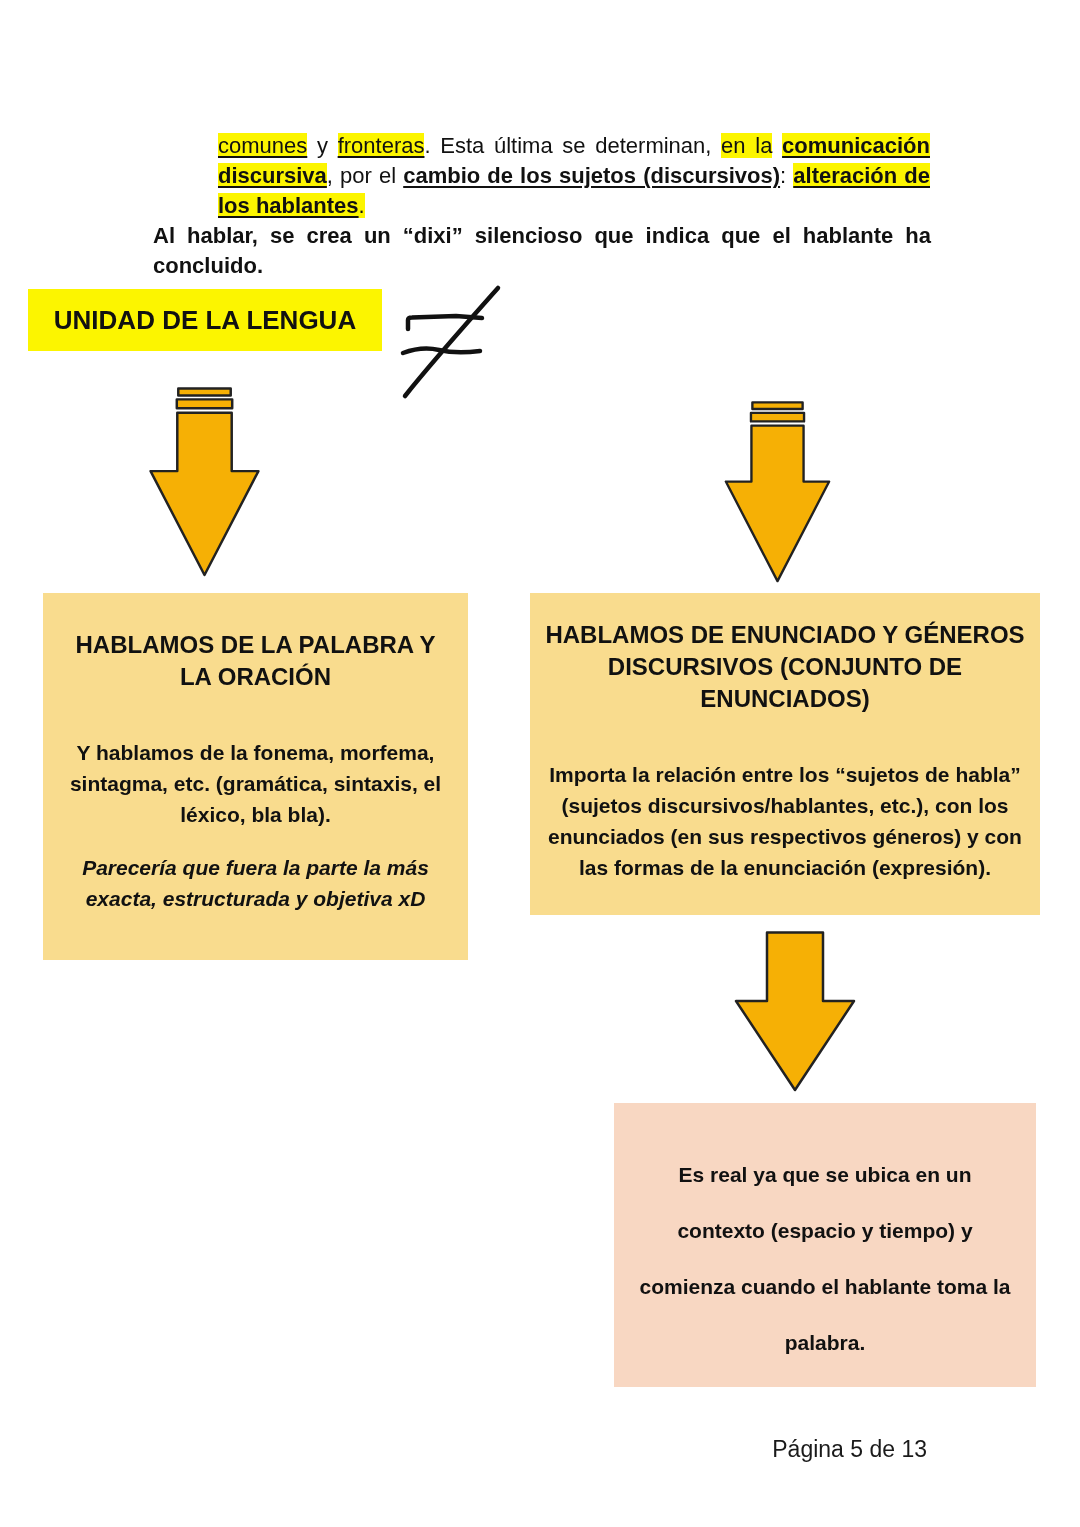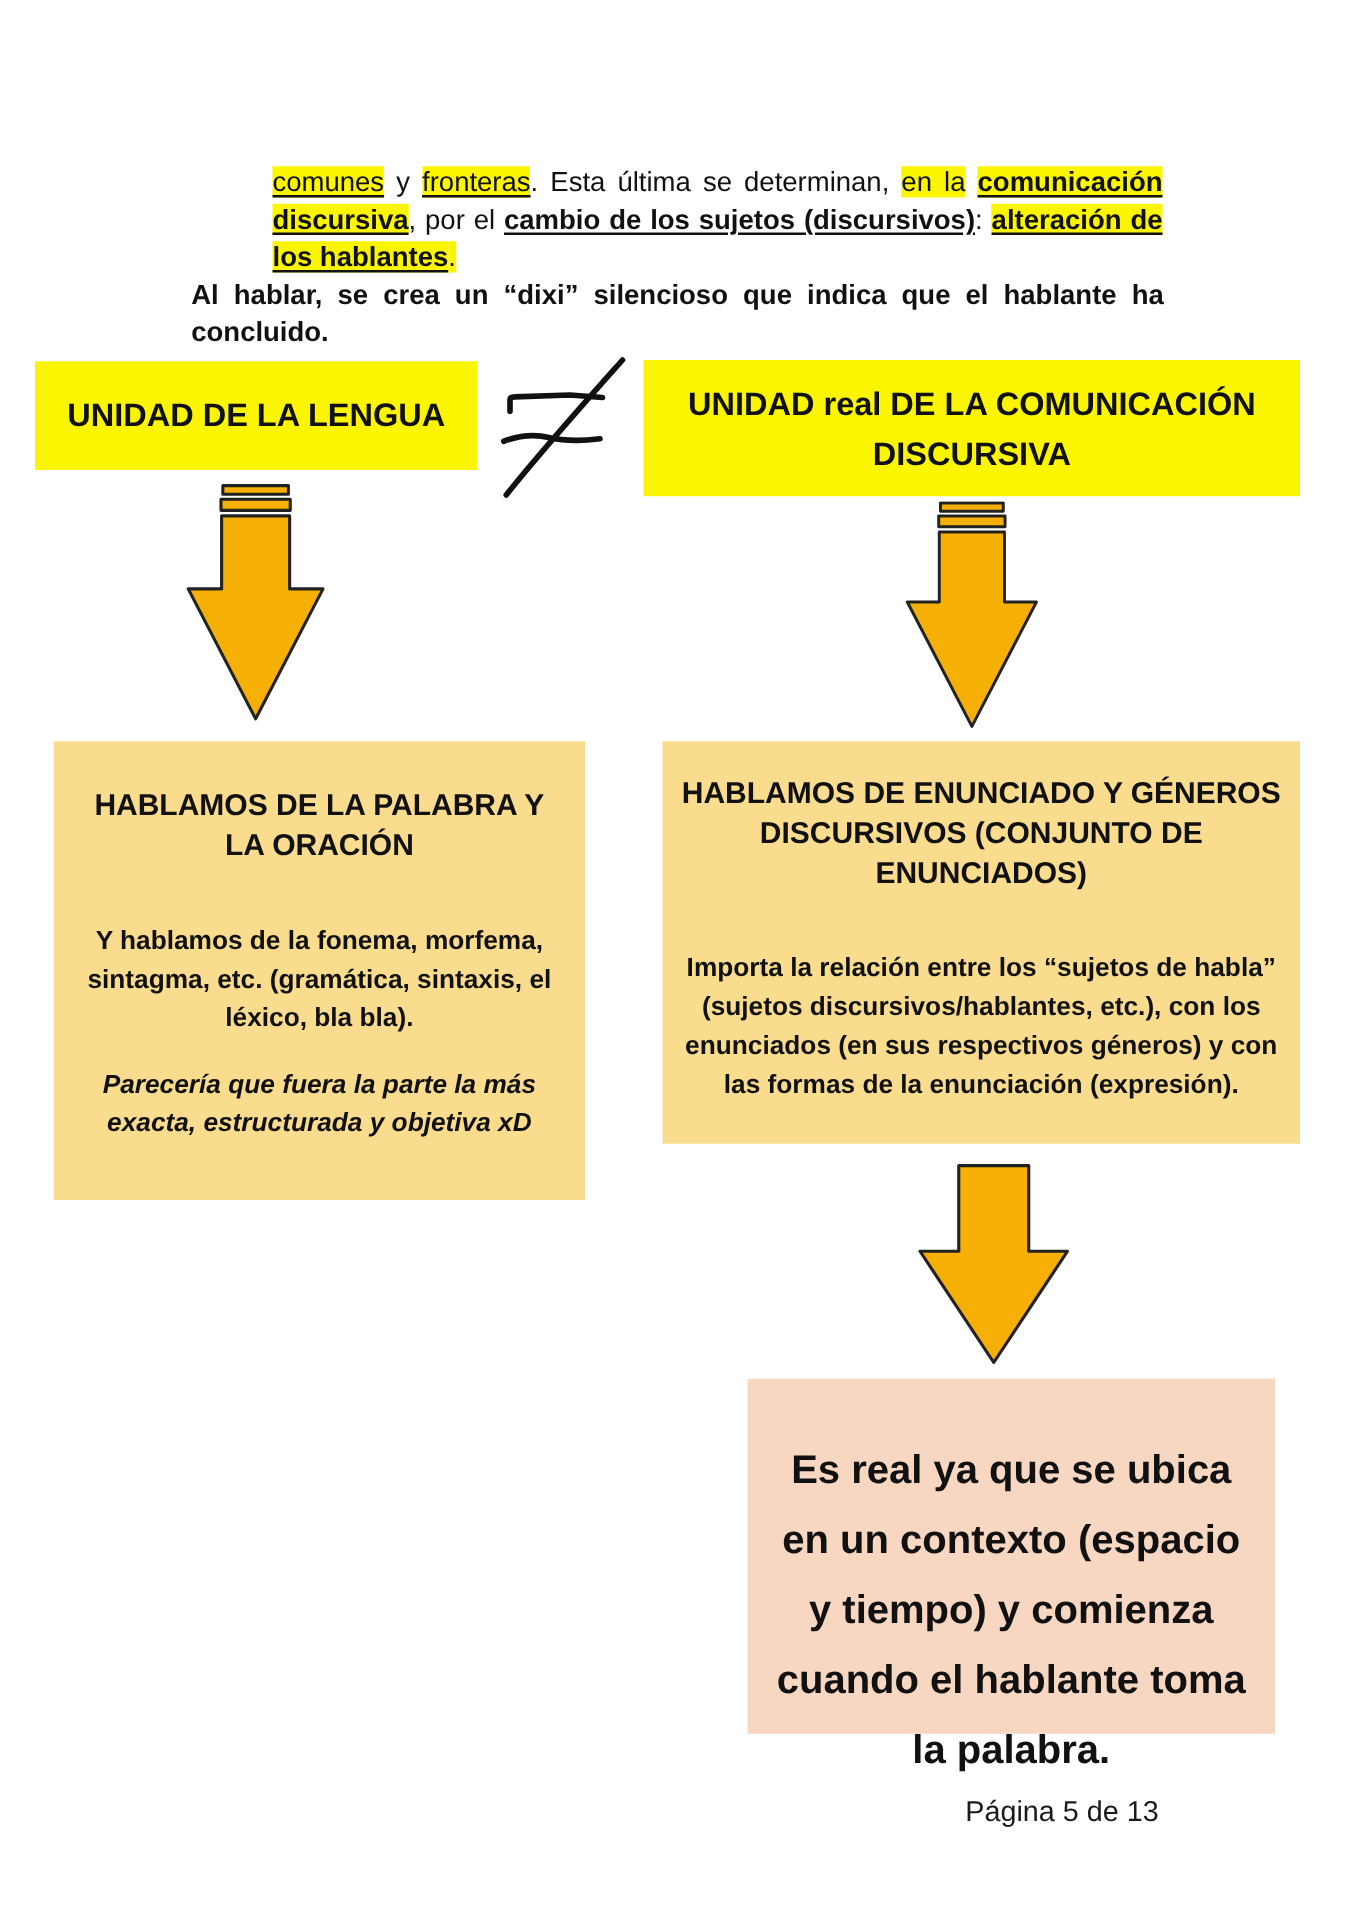--- a/index.html
+++ b/index.html
@@ -11,21 +11,21 @@
   .para{position:absolute;text-align:justify;font-size:22px;line-height:30px;}
   #para1{left:218px;top:131px;width:712px;}
   #para2{left:153px;top:221px;width:778px;font-weight:bold;}
   .hl{background:var(--highlight);}
   .b{font-weight:bold;}
   .u{text-decoration:underline;text-decoration-thickness:2px;text-underline-offset:3px;}
 
   
   .ybox{position:absolute;background:var(--yellow-box);display:flex;align-items:center;
         justify-content:center;text-align:center;font-weight:bold;box-sizing:border-box;}
-  #ybox-left{left:28px;top:289px;width:354px;height:87px;font-size:26px;}
+  #ybox-left{left:28px;top:289px;width:354px;height:62px;font-size:26px;}
   #ybox-right{left:515px;top:288px;width:525px;height:109px;font-size:26px;line-height:40px;padding:0 16px;}
 
   
   .neq{position:absolute;left:394px;top:282px;width:108px;height:122px;}
   .neq path{fill:none;stroke:var(--ink);stroke-width:4.5;stroke-linecap:round;stroke-linejoin:round;}
 
   
   .arrow{position:absolute;}
   .arrow path,.arrow rect{fill:var(--arrow-fill);stroke:var(--arrow-outline);stroke-width:2.5;stroke-linejoin:round;}
   #arrow-left{left:148px;top:387px;width:113px;height:190px;}
@@ -35,23 +35,23 @@
   
   .tanbox{position:absolute;background:var(--tan-box);text-align:center;font-weight:bold;
           box-sizing:border-box;font-size:21px;line-height:31px;}
   #tan-left{left:43px;top:593px;width:425px;height:367px;padding:36px 16px 0;}
   #tan-right{left:530px;top:593px;width:510px;height:322px;padding:26px 4px 0;}
   .tanbox .heading{font-size:24px;line-height:32px;}
   .tanbox .body{margin-top:44px;}
   .tanbox .note{margin-top:22px;font-style:italic;}
 
   
-  .pinkbox{position:absolute;left:598px;top:1103px;width:422px;height:284px;background:var(--pink-box);
+  .pinkbox{position:absolute;left:614px;top:1103px;width:422px;height:284px;background:var(--pink-box);
            box-sizing:border-box;padding:44px 20px 12px;text-align:center;font-weight:bold;
-           font-size:32px;line-height:56px;}
+           font-size:21px;line-height:56px;}
 
   
   .footer{position:absolute;left:600px;top:1436px;width:327px;text-align:right;
           font-size:23px;color:var(--footer-text);}
 </style>
 </head>
 <body>
 
 <div class="page">
 
@@ -61,23 +61,20 @@
   <div class="ybox" id="ybox-left">
     <span>UNIDAD DE LA LENGUA</span>
   </div>
 
   <svg class="neq" viewBox="0 0 108 122" aria-hidden="true">
     <path d="M14,47 L14,38 Q14,35.5 18,35.5 L62,34 L88,36"></path>
     <path d="M9,71 Q28,64 45,68 Q62,72 86,69"></path>
     <path d="M11,114 C38,80 72,42 104,6"></path>
   </svg>
 
-  <div class="ybox" id="ybox-right">
-    <span>UNIDAD real DE LA COMUNICACIÓN DISCURSIVA</span>
-  </div>
 
   <svg class="arrow" id="arrow-left" viewBox="0 0 113 192" aria-hidden="true">
     <rect x="30" y="1.5" width="53" height="7"></rect>
     <rect x="28.5" y="12.5" width="56" height="9"></rect>
     <path d="M29,26 H84 V85 H111 L56.5,190 L2,85 H29 Z"></path>
   </svg>
 
   <svg class="arrow" id="arrow-right" viewBox="0 0 113 192" aria-hidden="true">
     <rect x="30" y="1.5" width="53" height="7"></rect>
     <rect x="28.5" y="12.5" width="56" height="9"></rect>

